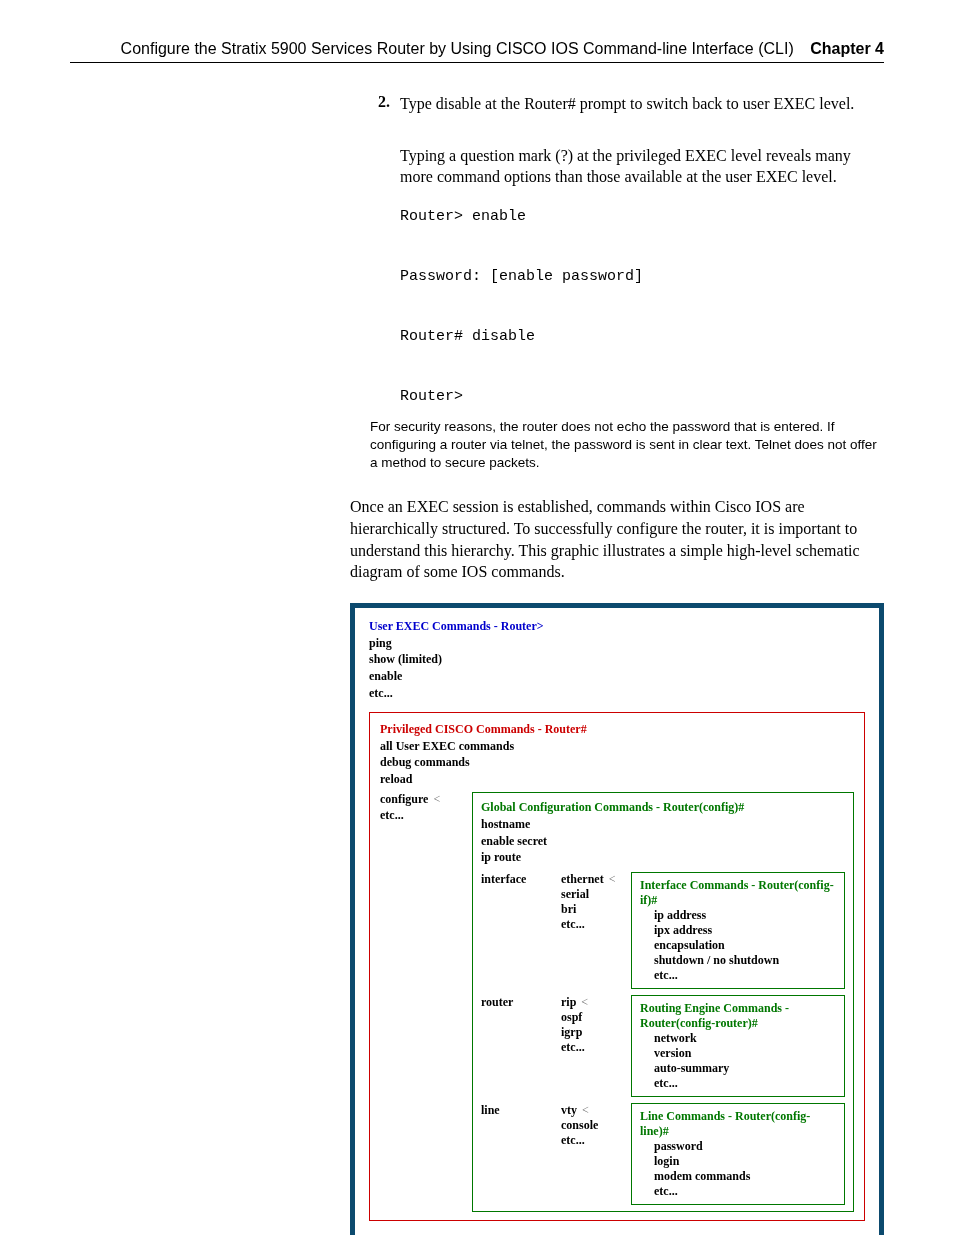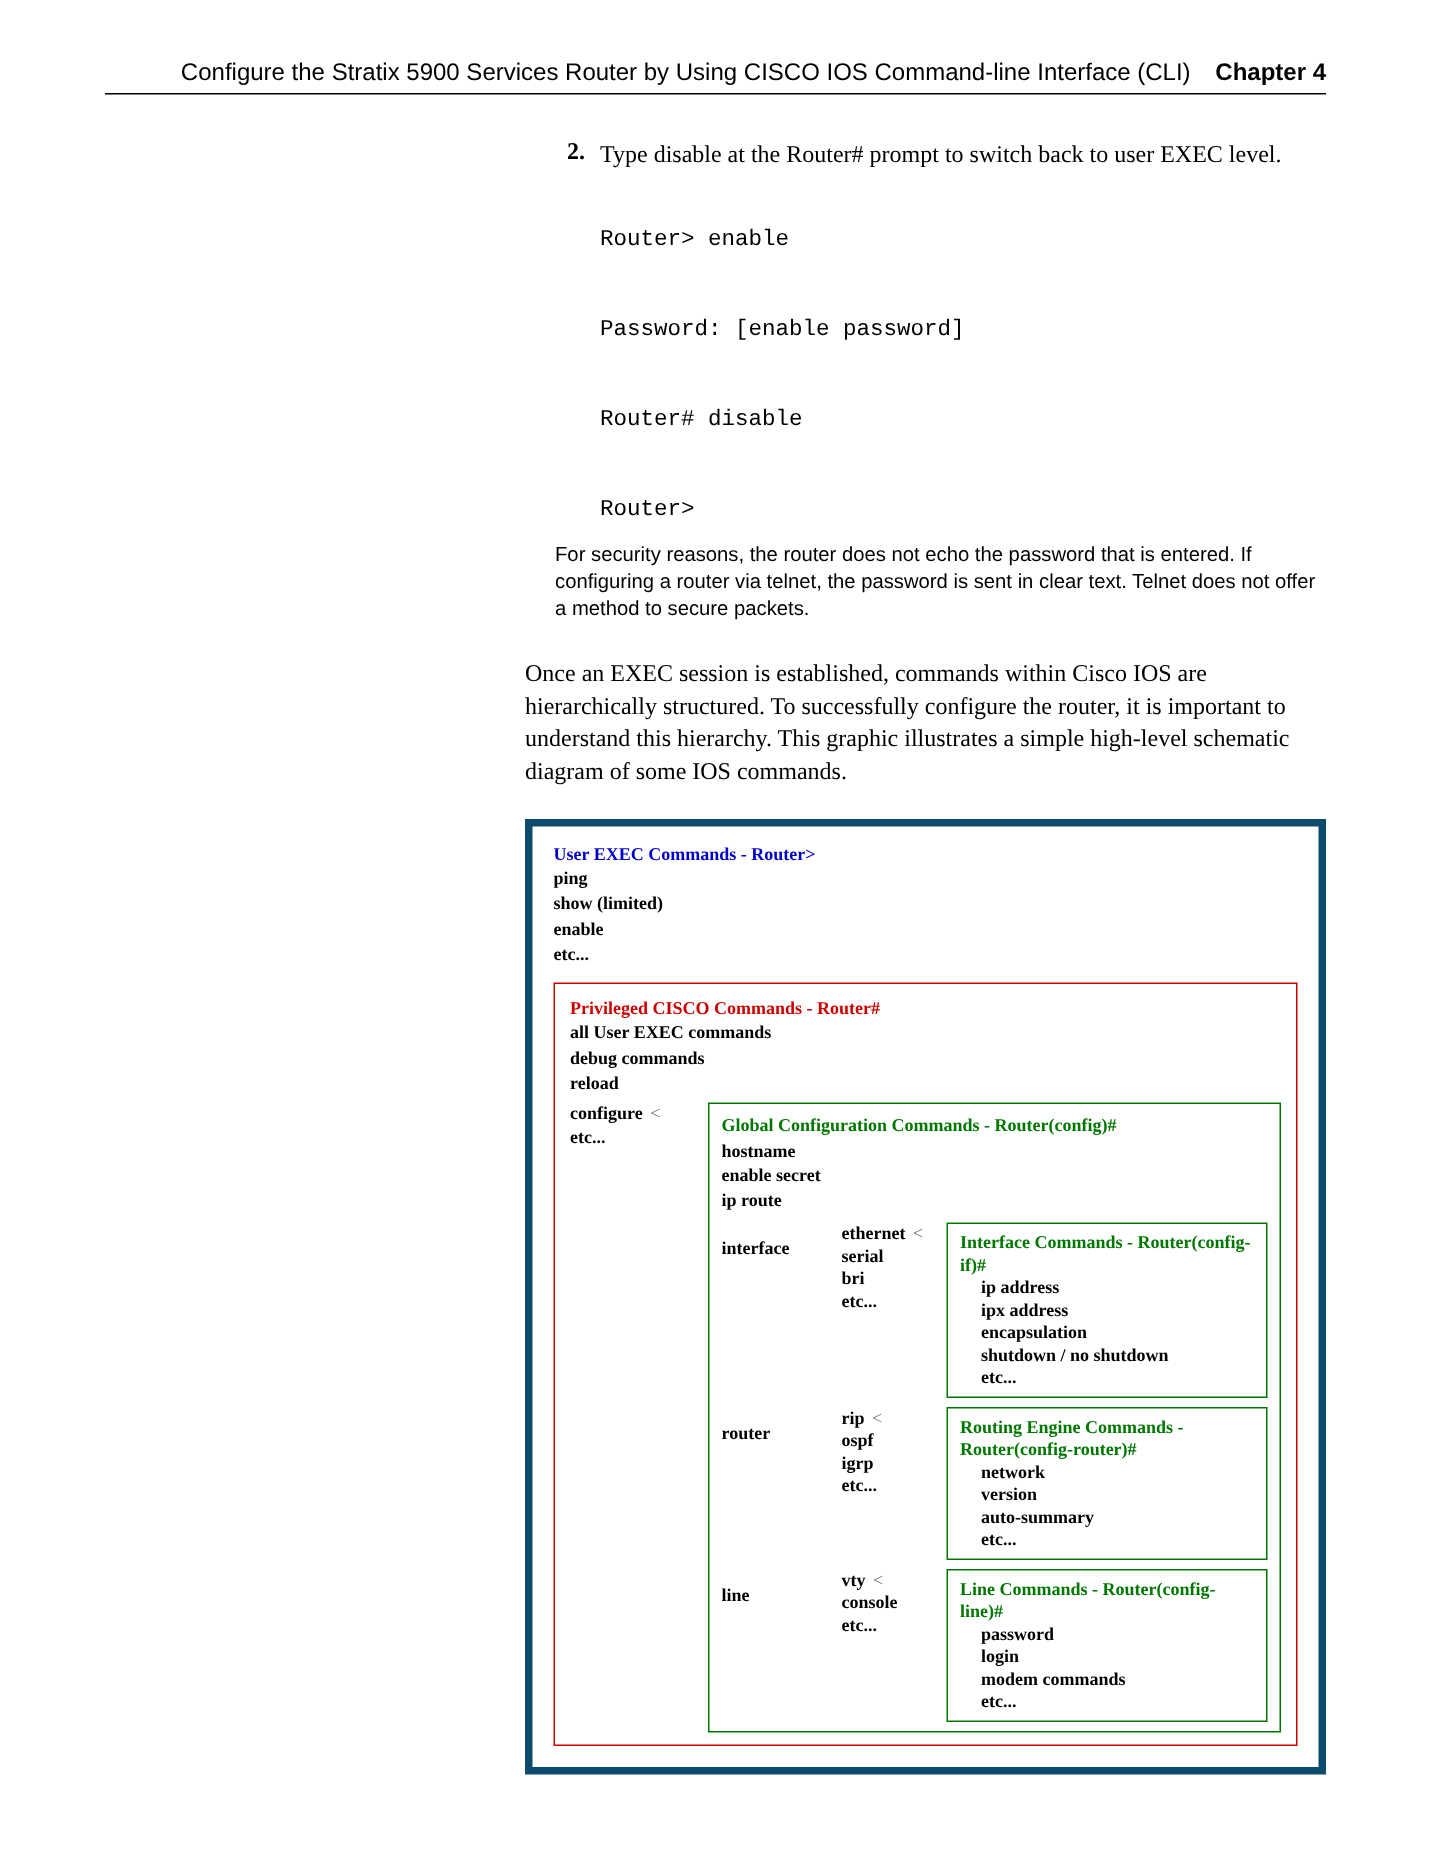--- a/index.html
+++ b/index.html
@@ -91,21 +91,21 @@
   .d-row { line-height: 1.4; }
   .user-exec { margin-bottom: 10px; }
   .priv-exec {
     border: 1px solid #cc0000;
     padding: 8px 10px;
     margin-top: 6px;
   }
   .row-flex { display:flex; align-items:flex-start; }
   .col-a { width: 92px; flex-shrink:0; }
   .col-global { flex: 1; border: 1px solid #007700; padding: 6px 8px; }
-  .col-int-a { width: 80px; flex-shrink:0;margin-top:10px; }
+  .col-int-a { width: 80px; flex-shrink:0; }
   .col-int-b { width: 70px; flex-shrink:0; }
   .col-int-c { flex:1; border: 1px solid #007700; padding: 5px 8px; }
   .sub-group { display:flex; margin-top:6px; }
   .indent-list { padding-left: 14px; }
   .marker-lt {
     display:inline-block;
     color:#666;
     font-weight:normal;
     margin-left:2px;
   }
@@ -119,20 +119,21 @@
     <span>Configure the Stratix 5900 Services Router by Using CISCO IOS Command-line Interface (CLI)</span>
     <span class="chapter">Chapter 4</span>
   </div>
 
   <div class="content-indent">
     <div class="numbered">
       <div class="num">2.</div>
       <div class="body-text">Type disable at the Router# prompt to switch back to user EXEC level.</div>
     </div>
 
+    <div class="body-text" style="margin-left:30px;">Typing a question mark (?) at the privileged EXEC level reveals many more command options than those available at the user EXEC level.</div>
 
     <div class="code-block" style="margin-left:30px;">Router&gt; enable
 
 Password: [enable password]
 
 Router# disable
 
 Router&gt;</div>
 
     <div class="tip-row">

